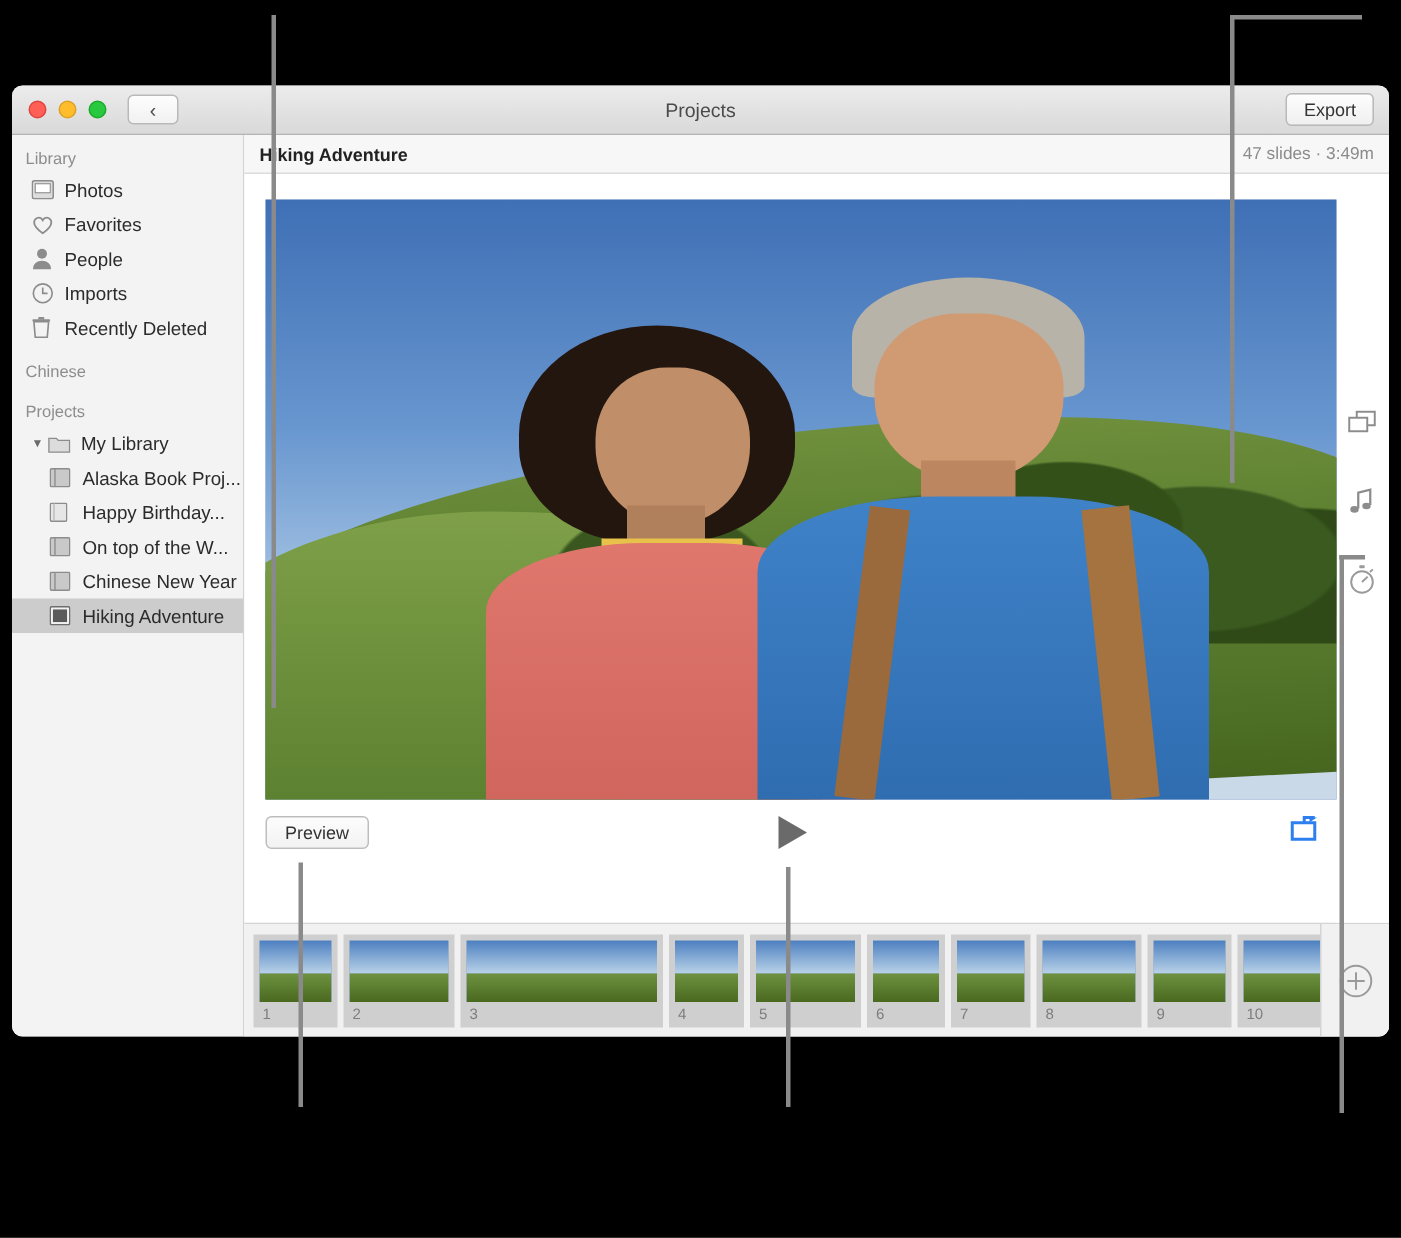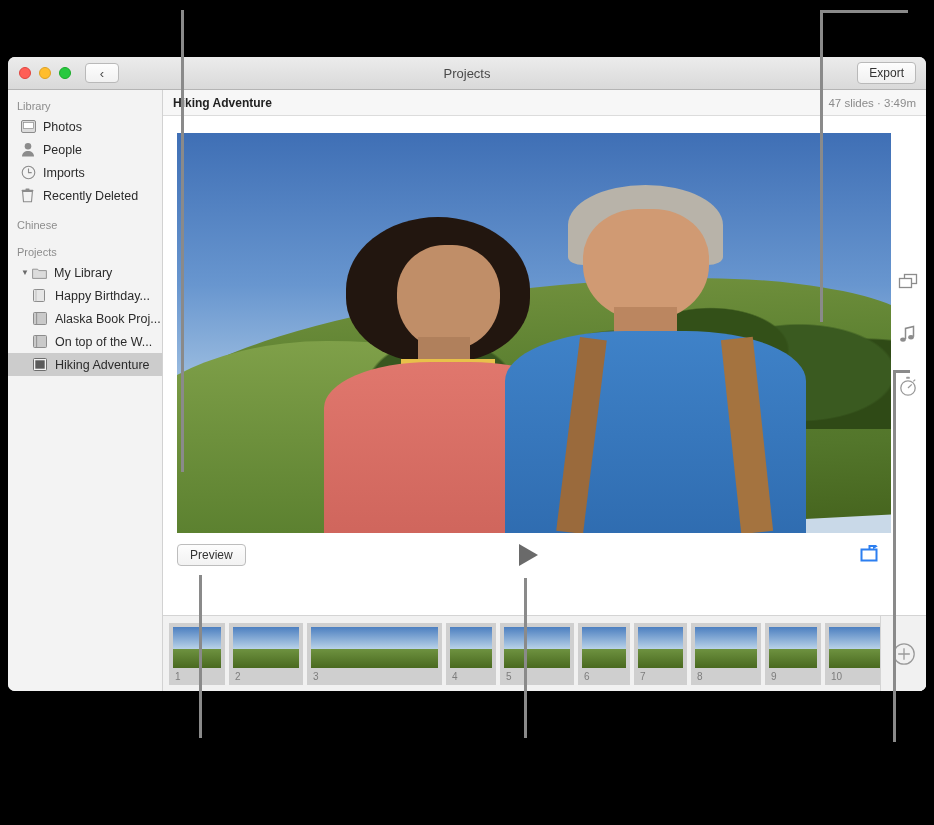--- a/index.html
+++ b/index.html
@@ -281,20 +281,28 @@
           <span class="ic">
             <svg width="15" height="13" viewBox="0 0 15 13">
                 <rect x=".5" y=".5" width="14" height="12" rx="1.5" fill="#dcdcdc" stroke="#8c8c8c"></rect>
                 <rect x="2.5" y="2.5" width="10" height="6" fill="#fff" stroke="#8c8c8c" stroke-width=".7"></rect>
               </svg>
           </span>
           <span>Photos</span>
         </div>
 
 
+        <div class="sb-item">
+          <span class="ic">
+            <svg width="15" height="14" viewBox="0 0 15 14">
+                <path d="M7.5 12.5C2 8.6.8 6 2.3 3.5 3.6 1.4 6.3 1.7 7.5 3.8 8.7 1.7 11.4 1.4 12.7 3.5c1.5 2.5.3 5.1-5.2 9z" fill="none" stroke="#8c8c8c" stroke-width="1.2"></path>
+              </svg>
+          </span>
+          <span>Favorites</span>
+        </div>
 
         <div class="sb-item">
           <span class="ic">
             <svg width="14" height="15" viewBox="0 0 14 15">
                 <circle cx="7" cy="4.2" r="3.3" fill="#8c8c8c"></circle>
                 <path d="M1 14.5c0-3.6 2.7-5.6 6-5.6s6 2 6 5.6z" fill="#8c8c8c"></path>
               </svg>
           </span>
           <span>People</span>
         </div>
@@ -330,49 +338,58 @@
           <span class="ic">
             <svg width="15" height="12" viewBox="0 0 15 12">
                 <path d="M.6 2.2h5l1.2 1.4h7.6v7.8H.6z" fill="#dcdcdc" stroke="#8c8c8c" stroke-width=".9"></path>
               </svg>
           </span>
           <span>My Library</span>
         </div>
 
         <div class="sb-item sb-sub">
           <span class="ic">
+            <svg width="14" height="13" viewBox="0 0 14 13">
+                <rect x=".5" y=".5" width="13" height="12" rx="1" fill="#c9c9c9" stroke="#8c8c8c"></rect>
+                <rect x="3.2" y=".5" width=".9" height="12" fill="#8c8c8c"></rect>
+              </svg>
+          </span>
+          <span>Alaska Book Proj...</span>
+        </div>
+
+        <div class="sb-item sb-sub">
+          <span class="ic">
             <svg width="12" height="13" viewBox="0 0 12 13">
                 <rect x=".5" y=".5" width="11" height="12" rx="1" fill="#e6e6e6" stroke="#8c8c8c"></rect>
                 <rect x="2.6" y=".5" width=".8" height="12" fill="#b4b4b4"></rect>
               </svg>
           </span>
           <span>Happy Birthday...</span>
         </div>
 
+
         <div class="sb-item sb-sub">
           <span class="ic">
             <svg width="14" height="13" viewBox="0 0 14 13">
                 <rect x=".5" y=".5" width="13" height="12" rx="1" fill="#c9c9c9" stroke="#8c8c8c"></rect>
                 <rect x="3.2" y=".5" width=".9" height="12" fill="#8c8c8c"></rect>
               </svg>
           </span>
-          <span>Alaska Book Proj...</span>
-        </div>
-
+          <span>On top of the W...</span>
+        </div>
 
         <div class="sb-item sb-sub">
           <span class="ic">
             <svg width="14" height="13" viewBox="0 0 14 13">
                 <rect x=".5" y=".5" width="13" height="12" rx="1" fill="#c9c9c9" stroke="#8c8c8c"></rect>
                 <rect x="3.2" y=".5" width=".9" height="12" fill="#8c8c8c"></rect>
               </svg>
           </span>
-          <span>On top of the W...</span>
-        </div>
-
+          <span>Chinese New Year</span>
+        </div>
 
         <div class="sb-item sb-sub sel">
           <span class="ic">
             <svg width="14" height="13" viewBox="0 0 14 13">
                 <rect x=".5" y=".5" width="13" height="12" rx="1" fill="#f2f2f2" stroke="#6e6e6e"></rect>
                 <rect x="2.3" y="2.3" width="9.4" height="8.4" fill="#5a5a5a"></rect>
               </svg>
           </span>
           <span>Hiking Adventure</span>
         </div>

